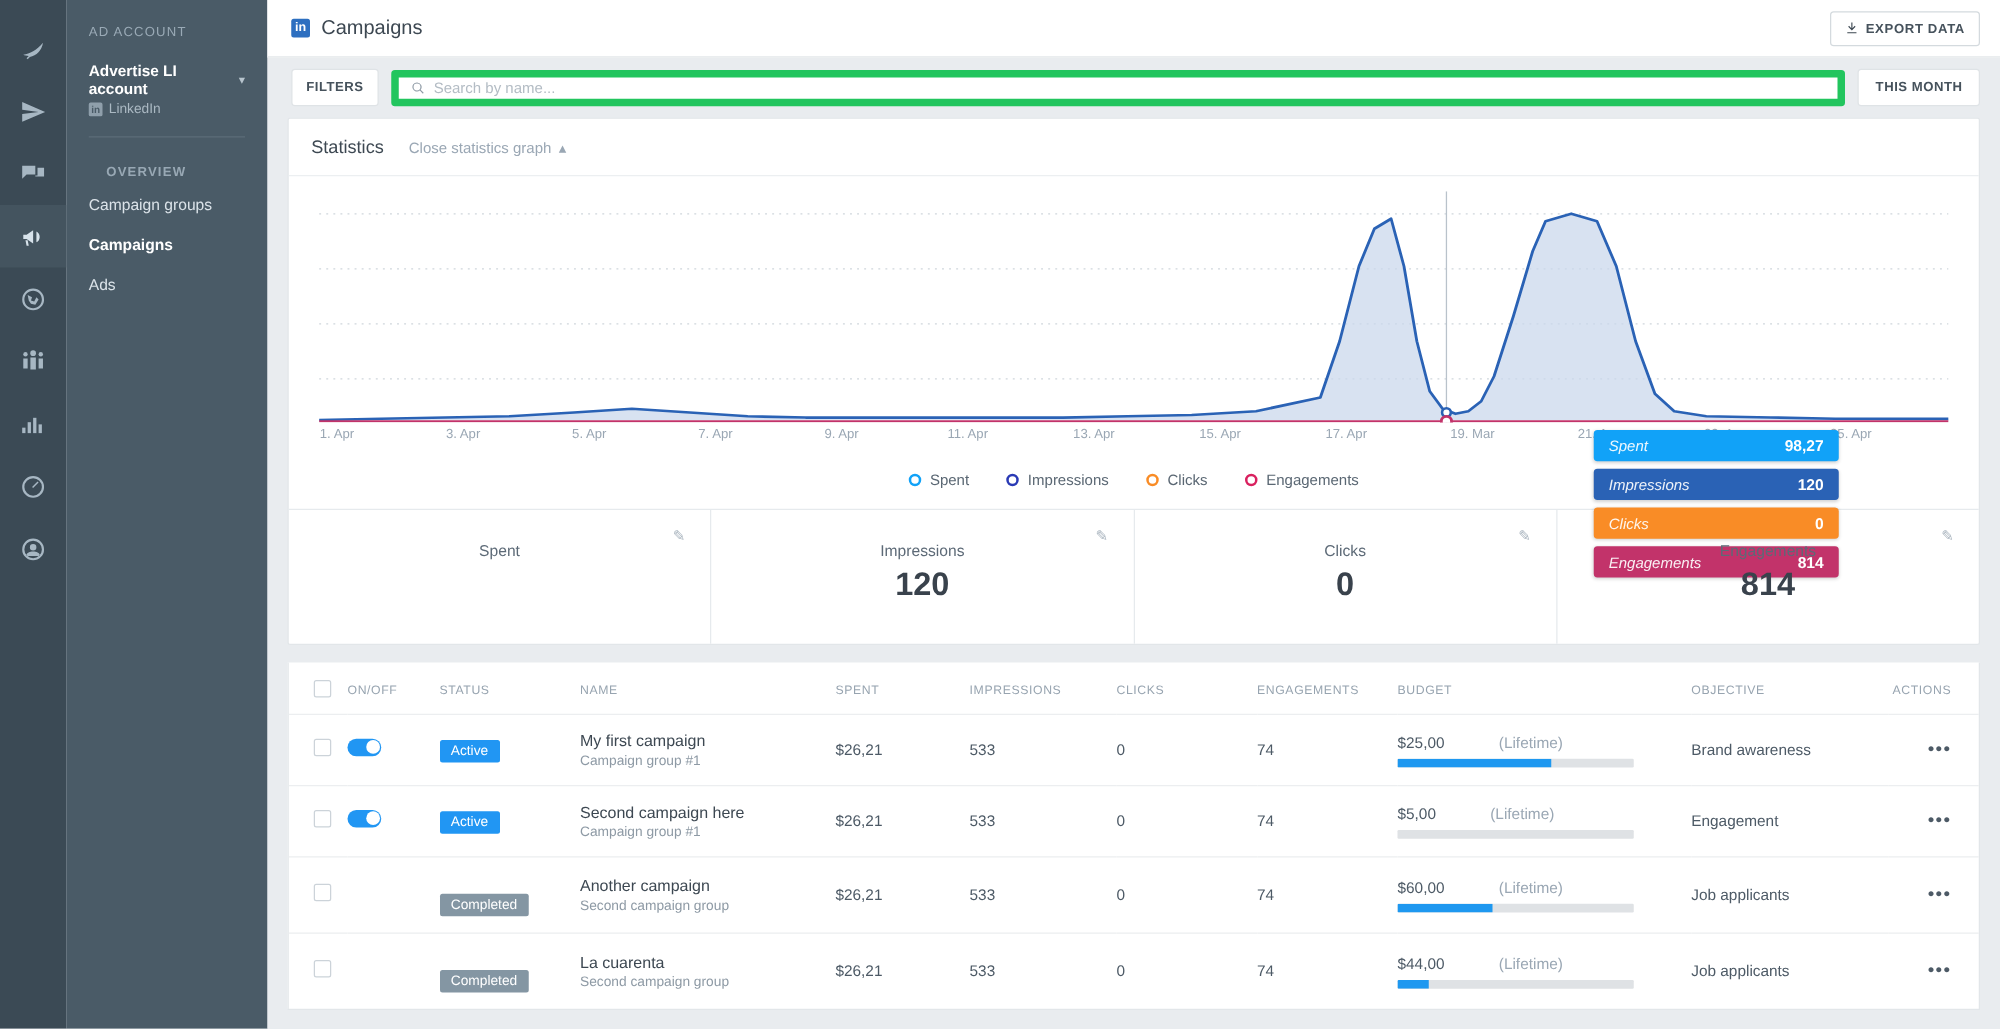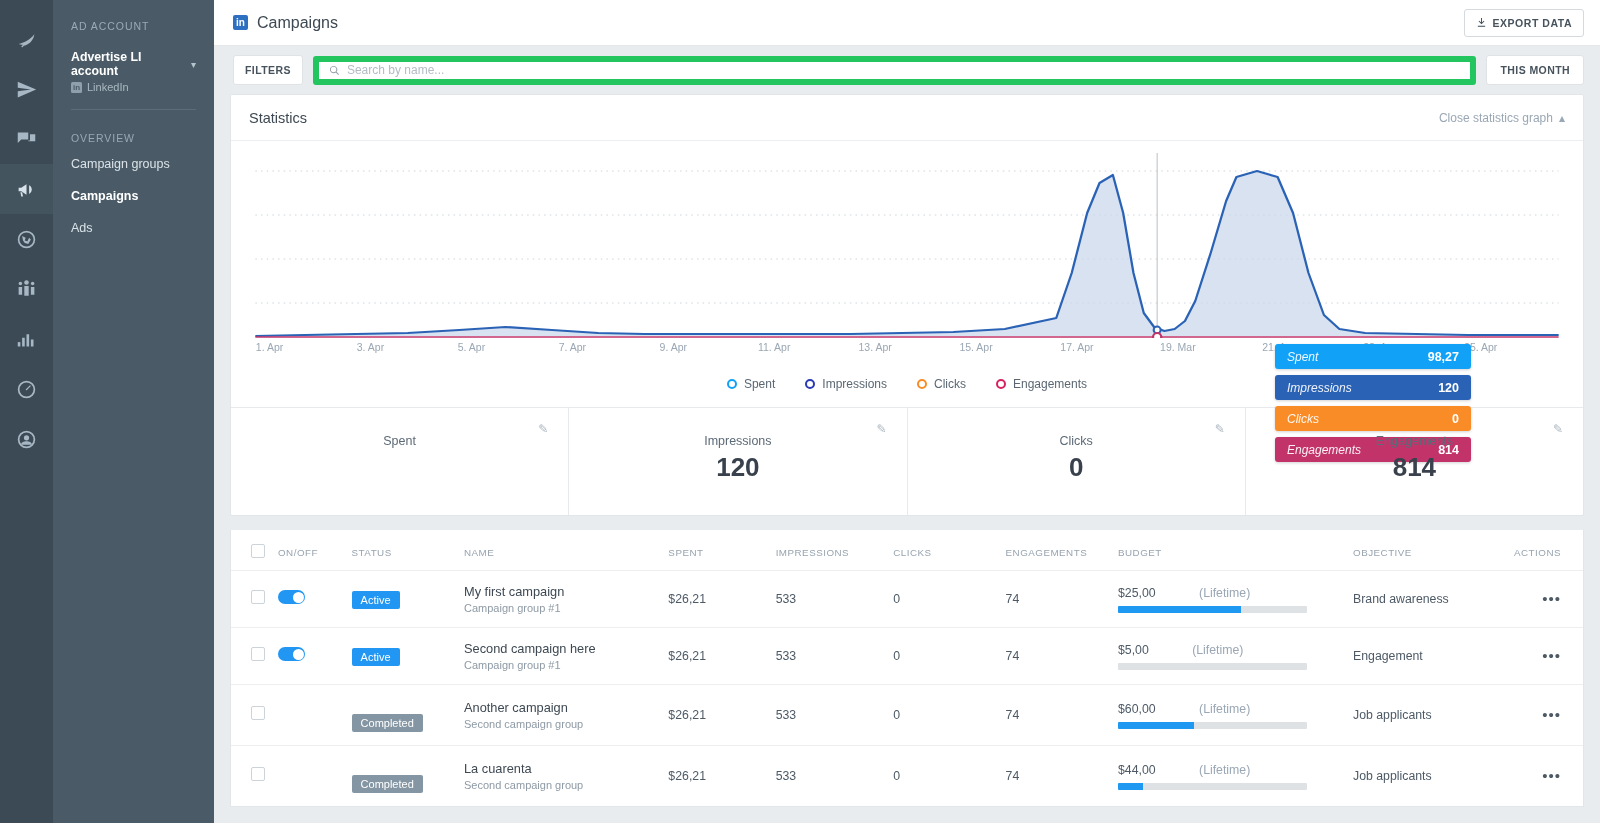--- a/index.html
+++ b/index.html
@@ -46,21 +46,21 @@
   .li-badge {
     width: 11px; height: 11px; background: #8f9fab; border-radius: 1.5px;
     color: #4a5b67; font-size: 8px; font-weight: bold; line-height: 11px;
     text-align: center; font-family: "Liberation Sans", sans-serif;
   }
   .side-div {
     height: 1px; background: #5c6d79; margin: 16px 18px 0;
   }
   .side-overview {
     font-size: 10.5px; letter-spacing: .09em; color: #98a8b4;
-    padding: 0 18px; margin-top: 22px; margin-bottom: 4px;
+    padding: 0 32px; margin-top: 22px; margin-bottom: 4px; font-weight: bold;
   }
   .nav-item {
     padding: 9px 18px; font-size: 12.5px; color: #dbe3e9; cursor: pointer;
   }
   .nav-item.current { font-weight: bold; color: #ffffff; }
 
   
   .main { flex: 1; display: flex; flex-direction: column; min-width: 0; background: #e9ecef; }
   .topbar {
     height: 46px; background: #fff; display: flex; align-items: center;
@@ -105,22 +105,22 @@
     color: #46525c; padding: 8px 13px; cursor: pointer;
   }
 
   .content { flex: 1; overflow: hidden; padding: 0 16px 0 16px; }
 
   
   .card {
     background: #fff; border: 1px solid #e2e6e9; border-radius: 2px;
   }
   .stats-head {
-    height: 46px; display: flex; align-items: center; justify-content: space-between;
-    padding: 0 18px; border-bottom: 1px solid #eceff1;
+    height: 46px; display: flex; align-items: center; justify-content: flex-start;
+    padding: 0 18px; border-bottom: 1px solid #eceff1; gap: 20px;
   }
   .stats-title { font-size: 14.5px; color: #3d4852; }
   .close-stats {
     font-size: 12px; color: #9aa7b4; cursor: pointer;
     display: flex; align-items: center; gap: 6px;
   }
 
   
   .chart-area { position: relative; height: 230px; padding: 12px 12px 0 12px; }
   .chart-svg { width: 100%; height: 185px; display: block; }

